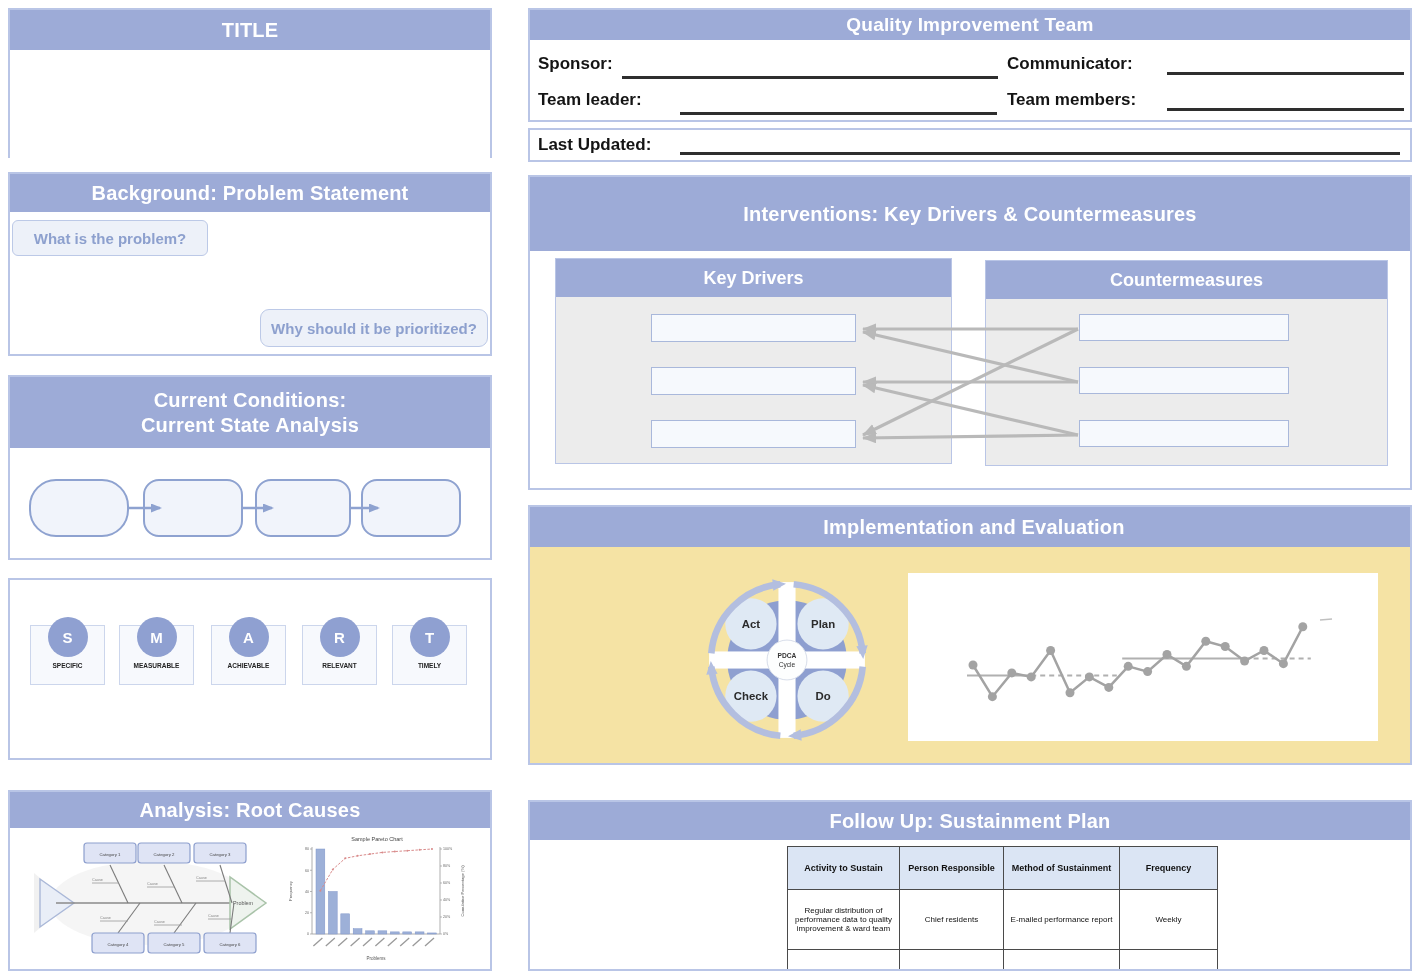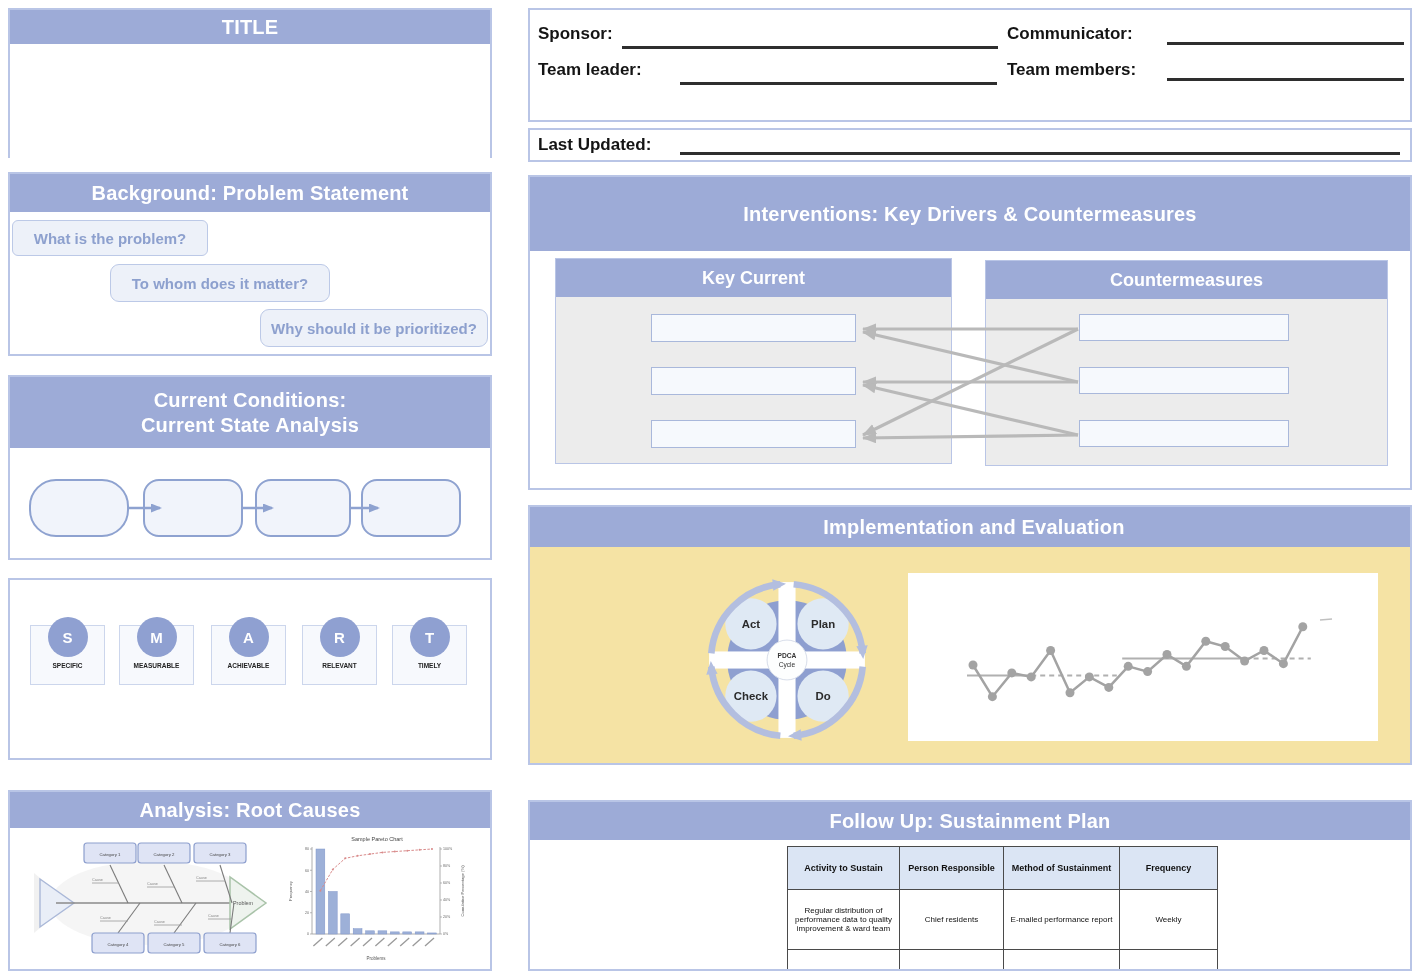--- a/index.html
+++ b/index.html
@@ -27,36 +27,33 @@
   .qi-table th{background:#dbe5f4;font-size:9px;font-weight:bold;color:#111;}
   .qi-table td{font-size:8px;color:#111;}
   svg{display:block;}
 </style>
 </head>
 <body>
 
 <div class="canvas">
 
   <div class="sec" style="left:8px;top:8px;width:484px;height:150px;">
-    <div class="sec-h" style="height:34px;font-size:20px;">
+    <div class="sec-h" style="height:40px;font-size:20px;">
       <span>TITLE</span>
     </div>
     <div style="height:116px;background:#fff;"></div>
   </div>
 
   <div class="sec" style="left:8px;top:172px;width:484px;height:184px;">
     <div class="sec-h" style="height:38px;font-size:20px;">
       <span>Background: Problem Statement</span>
     </div>
     <div style="position:relative;height:142px;">
       <div class="bubble" style="left:2px;top:8px;width:196px;height:36px;border-radius:6px;">
         <span>What is the problem?</span>
-      </div>
-      <div class="bubble" style="left:100px;top:52px;width:220px;height:38px;">
-        <span>To whom does it matter?</span>
       </div>
       <div class="bubble" style="left:250px;top:97px;width:228px;height:38px;">
         <span>Why should it be prioritized?</span>
       </div>
     </div>
   </div>
 
   <div class="sec" style="left:8px;top:375px;width:484px;height:185px;">
     <div class="sec-h" style="height:71px;font-size:20px;line-height:25px;">
       <span>Current Conditions:</span>
@@ -213,20 +210,23 @@
             <circle cx="112.80000000000001" cy="22.549999999999997" r="1" fill="#d98a8a"></circle>
             <circle cx="125.2" cy="21.700000000000003" r="1" fill="#d98a8a"></circle>
             <circle cx="137.6" cy="20.85000000000001" r="1" fill="#d98a8a"></circle>
             <circle cx="150.00000000000003" cy="20" r="1" fill="#d98a8a"></circle>
           </g>
       </svg>
     </div>
   </div>
 
   <div class="sec" style="left:528px;top:8px;width:884px;height:114px;">
+    <div class="sec-h" style="height:30px;font-size:19px;">
+      <span>Quality Improvement Team</span>
+    </div>
     <div style="position:relative;height:80px;padding-left:44px;">
       <div class="fld-label" style="left:8px;top:14px;">Sponsor:</div>
       <div class="fld-line" style="left:92px;top:36px;width:376px;"></div>
       <div class="fld-label" style="left:477px;top:14px;">Communicator:</div>
       <div class="fld-line" style="left:637px;top:32px;width:237px;"></div>
       <div class="fld-label" style="left:8px;top:50px;">Team leader:</div>
       <div class="fld-line" style="left:150px;top:72px;width:317px;"></div>
       <div class="fld-label" style="left:477px;top:50px;">Team members:</div>
       <div class="fld-line" style="left:637px;top:68px;width:237px;"></div>
     </div>
@@ -237,21 +237,21 @@
       <div class="fld-line" style="left:150px;top:22px;width:720px;"></div>
     </div>
   </div>
 
   <div class="sec" style="left:528px;top:175px;width:884px;height:315px;">
     <div class="sec-h" style="height:74px;font-size:20px;">
       <span>Interventions: Key Drivers &amp; Countermeasures</span>
     </div>
     <div class="panel" style="left:25px;top:81px;width:397px;height:206px;">
       <div class="panel-h">
-        <span>Key Current</span>
+        <span>Key Drivers</span>
       </div>
       <div class="slot" style="left:95px;top:55px;width:205px;height:28px;"></div>
       <div class="slot" style="left:95px;top:108px;width:205px;height:28px;"></div>
       <div class="slot" style="left:95px;top:161px;width:205px;height:28px;"></div>
     </div>
     <div class="panel" style="left:455px;top:83px;width:403px;height:206px;">
       <div class="panel-h">
         <span>Countermeasures</span>
       </div>
       <div class="slot" style="left:93px;top:53px;width:210px;height:27px;"></div>

